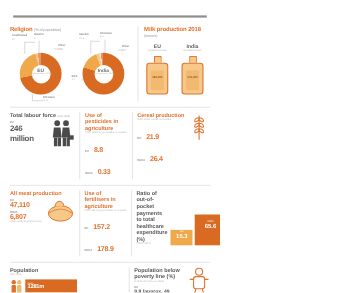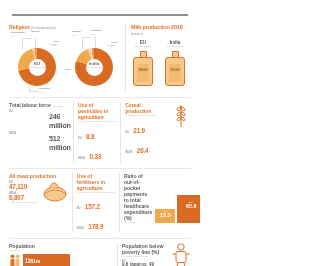--- a/index.html
+++ b/index.html
@@ -12,21 +12,21 @@
   }
   .page { width:200px; height:266px; background:#fff; position:relative; padding:0 9px; }
 
   .top-rule { height:2px; background:#8e8e8e; margin:14px 3px 8px 3px; }
 
   .sec-title { font-size:5.4px; font-weight:bold; color:#E2712B; letter-spacing:-.1px; }
   .sec-title .sub { font-weight:normal; color:#9b9b9b; font-size:3.5px; }
   .sec-head-dark { font-size:5px; font-weight:bold; color:#5a5a5a; }
   .micro { font-size:2.2px; color:#b5b5b5; line-height:1.2; }
   .lbl-region { font-size:2.6px; color:#9b9b9b; font-weight:bold; }
-  .big-num { font-size:7.2px; font-weight:bold; color:#5a5a5a; letter-spacing:-.2px;margin-left:40px; }
+  .big-num { font-size:7.2px; font-weight:bold; color:#5a5a5a; letter-spacing:-.2px; }
   .num-orange { font-size:6.4px; font-weight:bold; color:#E2712B; letter-spacing:-.2px; }
 
   
   .row1 { display:flex; gap:4px; }
   .religion { width:112px; }
   .donuts { display:flex; gap:2px; margin-top:2px; position:relative; height:60px; }
   .donut-wrap { position:relative; width:55px; height:60px; }
   .donut { position:absolute; left:9px; top:16px; width:38px; height:38px; border-radius:50%; }
   .donut::after {
     content:""; position:absolute; left:50%; top:50%;
@@ -223,24 +223,20 @@
       <div class="sec-head-dark">
         <span>Total labour force</span>
         <span class="micro">(ILO, 2019)</span>
       </div>
       <div class="labour-flex">
         <div style="flex:1">
           <div class="stat">
             <div class="lbl-region">EU</div>
             <div class="big-num">246 million</div>
           </div>
-          <div class="stat">
-            <div class="lbl-region">INDIA</div>
-            <div class="big-num">512 million</div>
-          </div>
         </div>
         <svg class="workers" viewBox="0 0 24 26">
           <circle cx="8" cy="4" r="2.6" fill="#4a4a4a"></circle>
           <path d="M5 8h6l1 9h-8z" fill="#4a4a4a"></path>
           <path d="M5 17h3v8h-3zM8.5 17h3v8h-3z" fill="#4a4a4a"></path>
           <circle cx="16" cy="4" r="2.6" fill="#4a4a4a"></circle>
           <path d="M13 8h6l1 9h-8z" fill="#4a4a4a"></path>
           <path d="M13 17h3v8h-3zM16.5 17h3v8h-3z" fill="#4a4a4a"></path>
           <rect x="18" y="15" width="5" height="4" fill="#4a4a4a"></rect>
         </svg>

